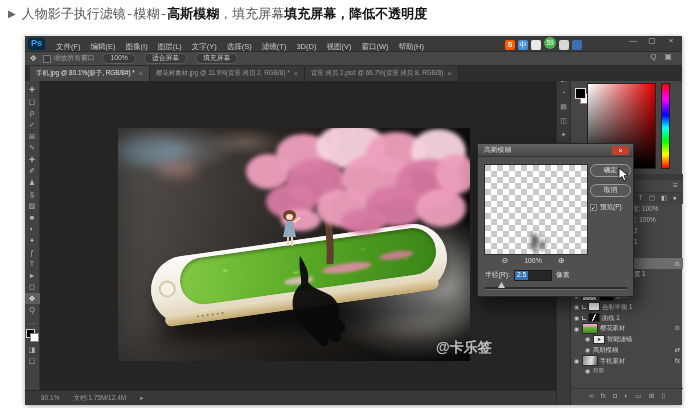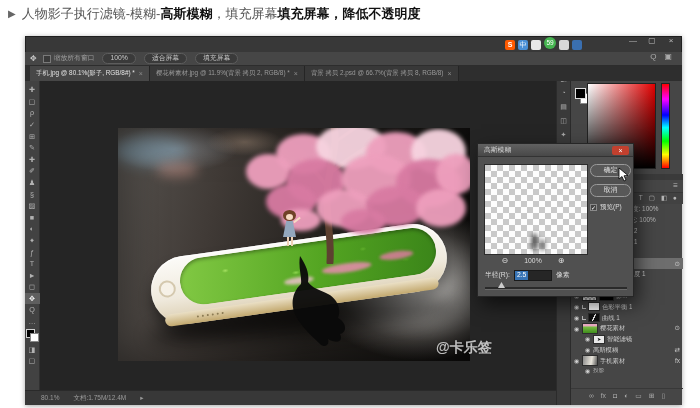--- a/index.html
+++ b/index.html
@@ -1,21 +1,21 @@
 <!DOCTYPE html>
 <html><head>
 <meta charset="utf-8">
 <style>
   html,body{margin:0;padding:0;background:#fff;}
   .page{position:relative;width:700px;height:408px;background:#fff;overflow:hidden;
         font-family:"Liberation Sans","DejaVu Sans",sans-serif;line-height:1;}
   
   .doc-title{position:absolute;left:8px;top:7px;font-size:13px;color:#555;display:flex;align-items:center;gap:6px;}
   .doc-title .tri{font-size:10px;color:#666;}
-  .doc-title .seg{white-space:pre;}
+  .doc-title .seg{white-space:pre;font-family:Liberation Mono, monospace;}
   .doc-title .seg.b{color:#111;font-weight:bold;}
   
   .win{position:absolute;left:25px;top:36px;width:657px;height:369px;background:#383838;
        border:1px solid #202020;box-sizing:border-box;box-shadow:0 1px 5px rgba(0,0,0,.35);}
   .menubar{position:absolute;left:25px;top:36px;width:657px;height:16px;background:#3a3a3a;
            display:flex;align-items:center;z-index:6;border-bottom:1px solid #2b2b2b;box-sizing:border-box;}
   .pslogo{width:17px;height:12px;background:#0a2b44;color:#35a5e8;font-size:9px;font-weight:bold;
           display:flex;align-items:center;justify-content:center;border-radius:2px;margin:0 6px 0 3px;}
   .menubar .mi{font-size:7.5px;color:#c9c9c9;padding:0 5px;}
   .tray{position:absolute;left:505px;top:38px;height:13px;display:flex;align-items:center;gap:3px;z-index:7;}
@@ -186,20 +186,24 @@
 
 <div class="page">
 
   <div class="doc-title">
     <span class="tri">▶</span>
     <span><span class="seg">人物影子执行滤镜-模糊-</span><span class="seg b">高斯模糊</span><span class="seg">，填充屏幕</span><span class="seg b">填充屏幕，降低不透明度</span></span>
   </div>
 
   <div class="win"></div>
 
+  <div class="menubar">
+    <span class="pslogo">Ps</span>
+    <span><span class="mi">文件(F)</span><span class="mi">编辑(E)</span><span class="mi">图像(I)</span><span class="mi">图层(L)</span><span class="mi">文字(Y)</span><span class="mi">选择(S)</span><span class="mi">滤镜(T)</span><span class="mi">3D(D)</span><span class="mi">视图(V)</span><span class="mi">窗口(W)</span><span class="mi">帮助(H)</span></span>
+  </div>
   <div class="tray">
     <span class="sq" style="background:#ff5a00;color:#fff;font-weight:bold;">S</span>
     <span class="sq" style="background:#4a8fd4;color:#fff;">中</span>
     <span class="sq" style="background:#e8e8e8;"></span>
     <span class="badge">59</span>
     <span class="sq" style="background:#d8d8d8;"></span>
     <span class="sq" style="background:#3a6fb0;"></span>
   </div>
   <div class="winctl">
     <span>—</span>

